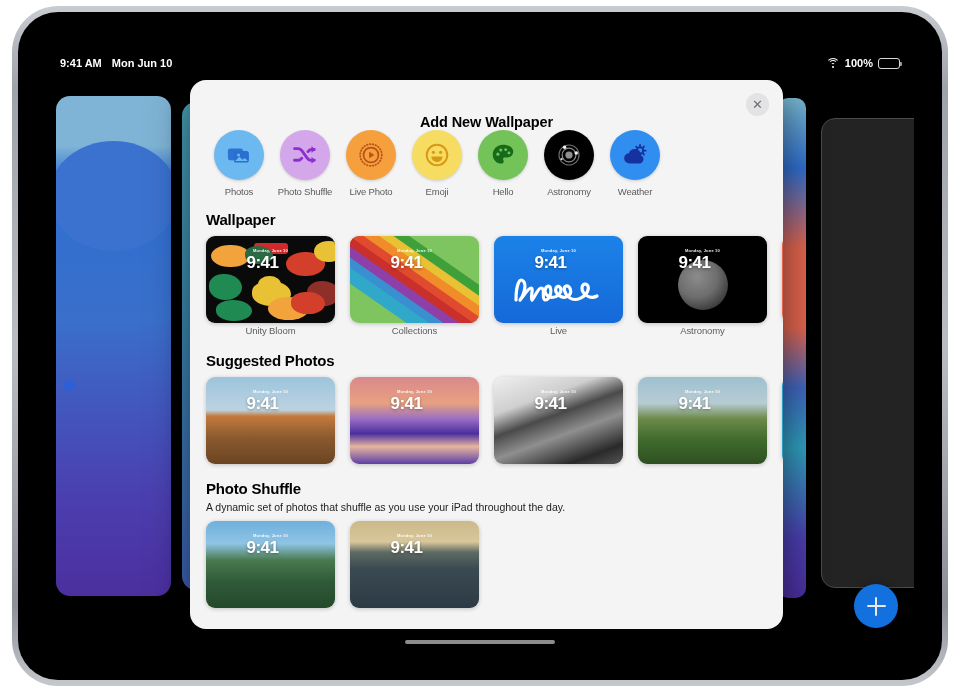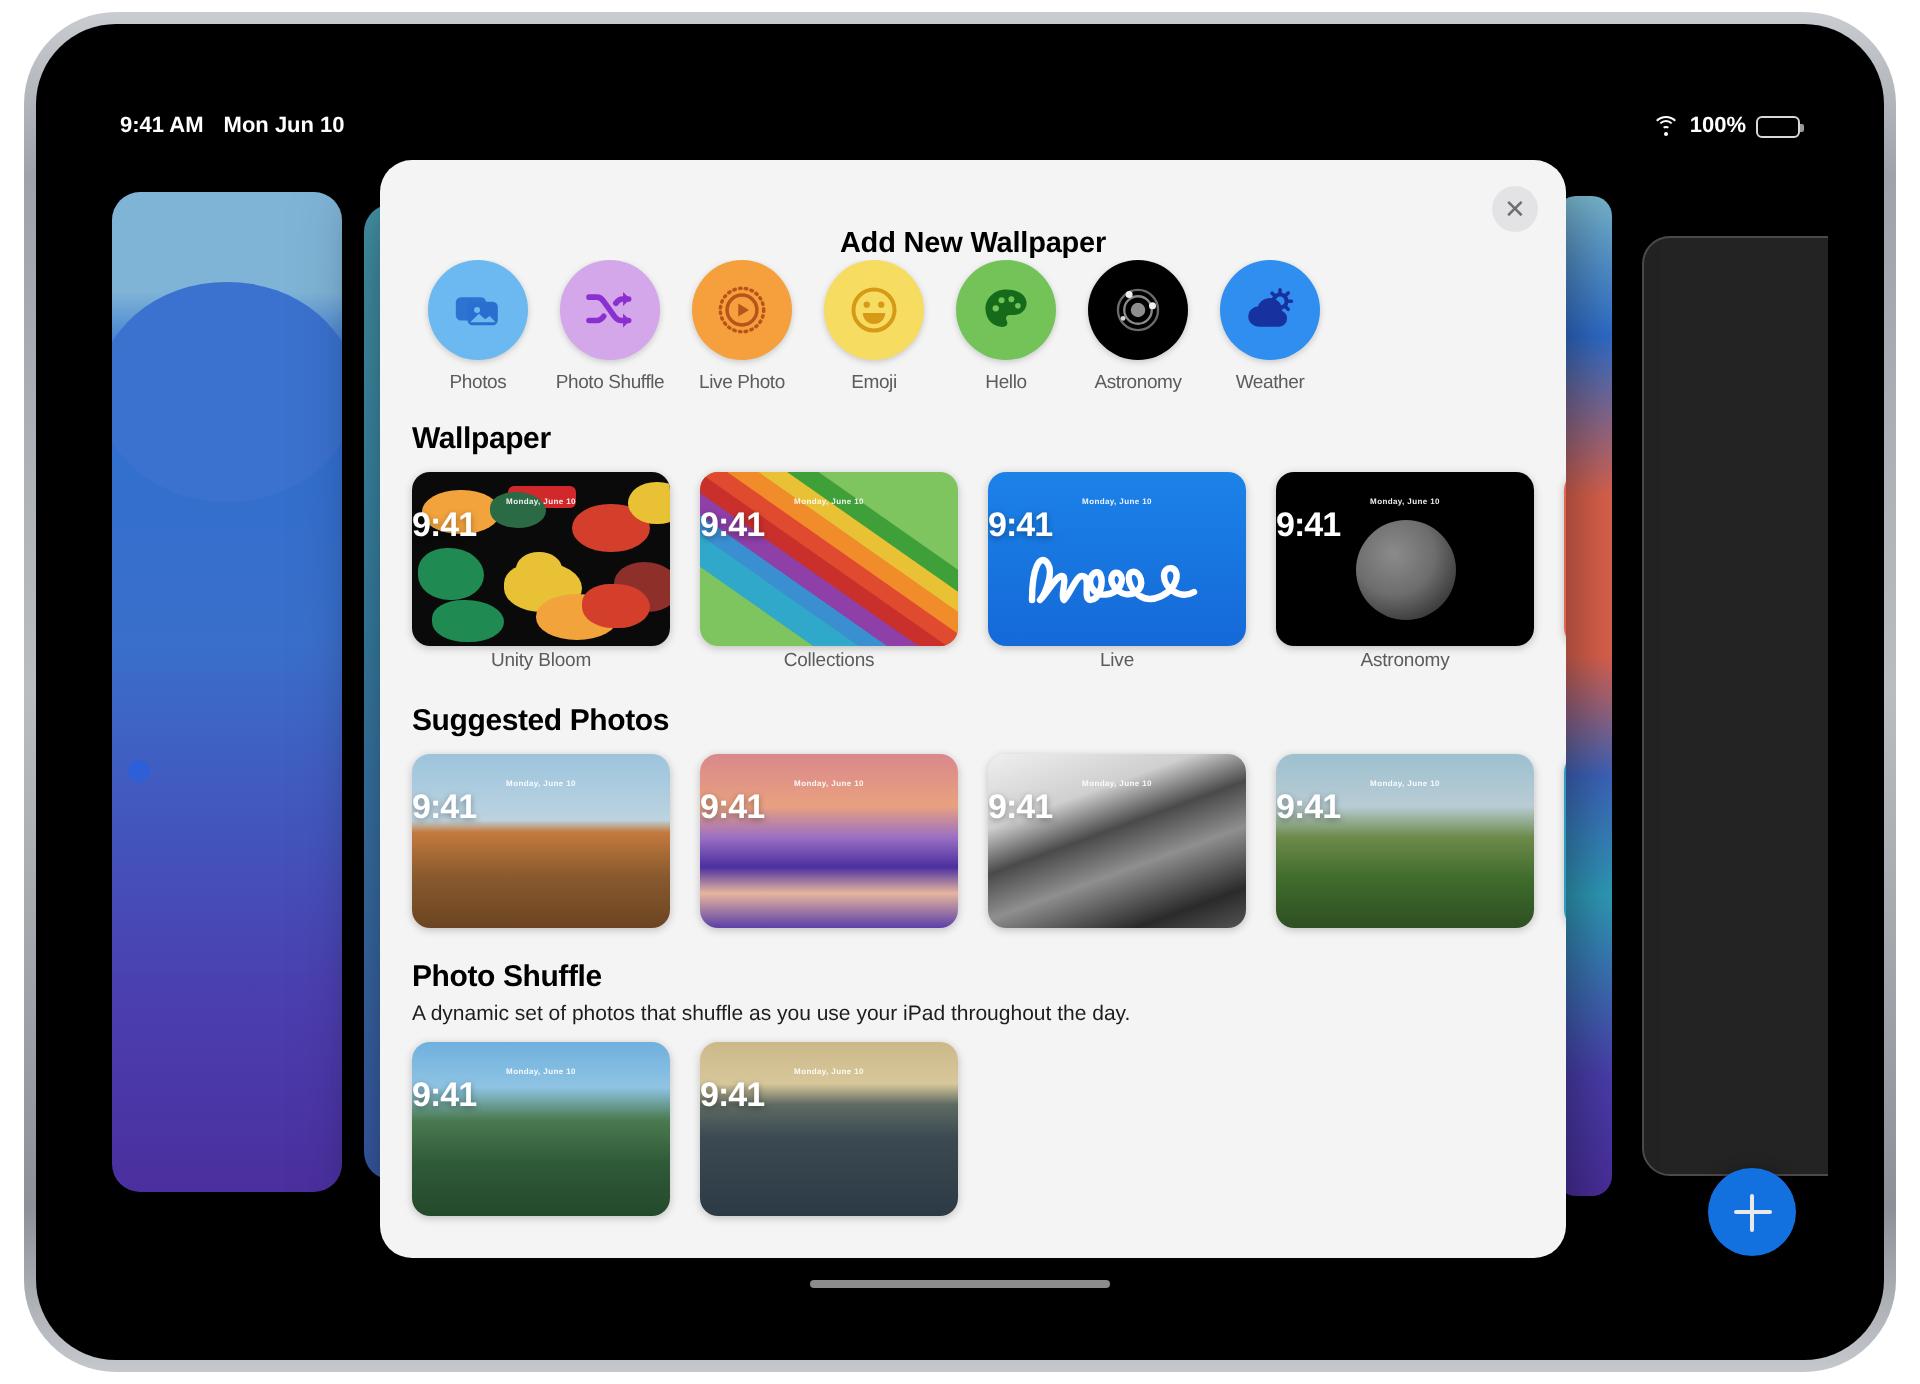--- a/index.html
+++ b/index.html
@@ -184,21 +184,21 @@
   }
   .thumb-partial { width: 46px; }
   .thumb-caption { margin-top: 2px; font-size: 9.5px; color: #5c5c60; letter-spacing: -0.1px; }
   .lock-date {
     position: absolute; left: 0; right: 0; top: 12px;
     text-align: center; font-size: 4px; color: rgba(255,255,255,.92);
     font-weight: bold; letter-spacing: .2px;
   }
   .lock-time {
     position: absolute; left: 0; right: 16px; top: 17px;
-    text-align: left; font-size: 17px; font-weight: bold;
+    text-align: center; font-size: 17px; font-weight: bold;
     color: #fff; letter-spacing: -0.5px;
     text-shadow: 0 1px 3px rgba(0,0,0,.35);
   }
 
   
   .art-unity { position: absolute; inset: 0; background: #0a0a0a; }
   .art-unity .petal { position: absolute; border-radius: 50% 50% 50% 50%; }
   .unity-badge {
     position: absolute; left: 50%; transform: translateX(-50%); top: 7px;
     width: 34px; height: 11px; background: #d1282b; border-radius: 3px;

